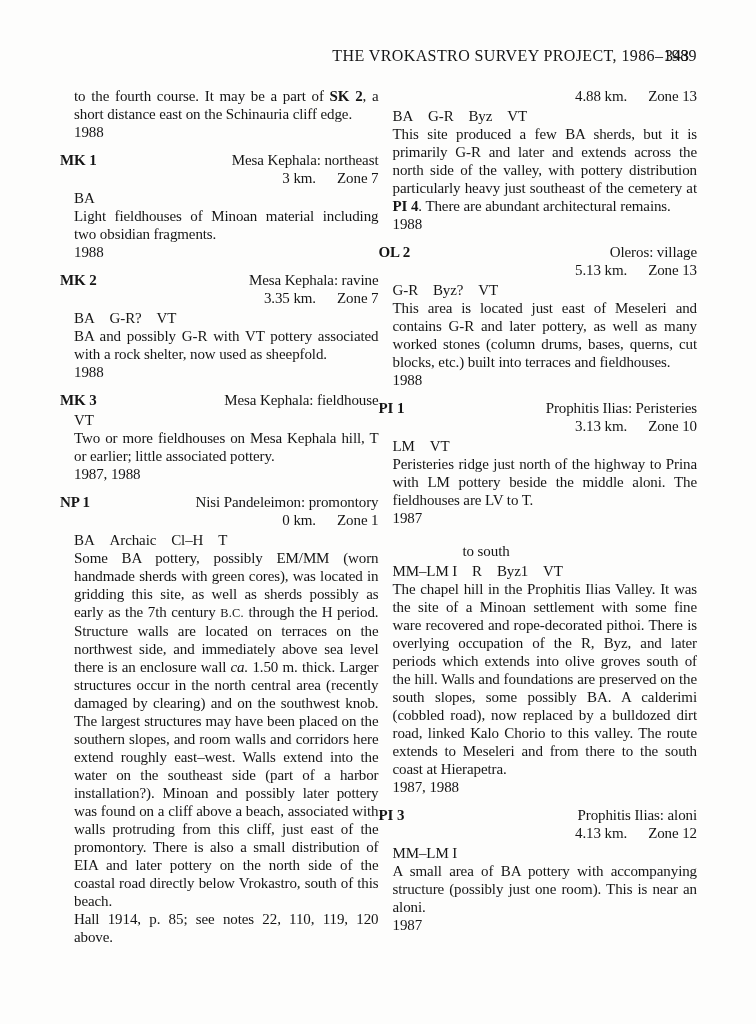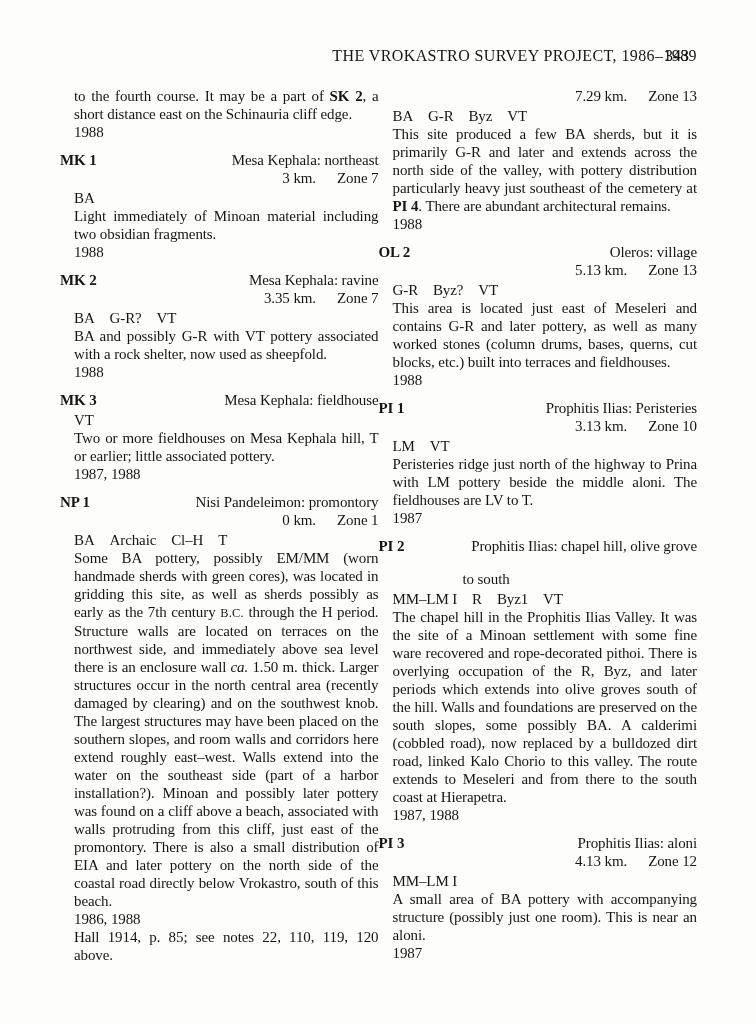--- a/index.html
+++ b/index.html
@@ -71,21 +71,21 @@
 
       <section class="entry">
         <div class="entry-head">
           <span class="code">MK 1</span>
           <span class="title">Mesa Kephala: northeast</span>
         </div>
         <div class="dist-line">
           <span>3 km.</span><span class="zone">Zone 7</span>
         </div>
         <div class="periods">BA</div>
-        <p class="desc">Light immediately of Minoan material including two obsidian fragments.</p>
+        <p class="desc">Light fieldhouses of Minoan material including two obsidian fragments.</p>
         <div class="years">1988</div>
       </section>
 
       <section class="entry">
         <div class="entry-head">
           <span class="code">MK 2</span>
           <span class="title">Mesa Kephala: ravine</span>
         </div>
         <div class="dist-line">
           <span>3.35 km.</span><span class="zone">Zone 7</span>
@@ -108,31 +108,30 @@
       <section class="entry">
         <div class="entry-head">
           <span class="code">NP 1</span>
           <span class="title">Nisi Pandeleimon: promontory</span>
         </div>
         <div class="dist-line">
           <span>0 km.</span><span class="zone">Zone 1</span>
         </div>
         <div class="periods">BA Archaic Cl–H T</div>
         <p class="desc"><span>Some BA pottery, possibly EM/MM (worn handmade sherds with green cores), was located in gridding this site, as well as sherds possibly as early as the 7th century </span><span class="sc">B.C.</span><span> through the H period. Structure walls are located on terraces on the northwest side, and immediately above sea level there is an enclosure wall </span><span class="it">ca.</span><span> 1.50 m. thick. Larger structures occur in the north central area (recently damaged by clearing) and on the southwest knob. The largest structures may have been placed on the southern slopes, and room walls and corridors here extend roughly east–west. Walls extend into the water on the southeast side (part of a harbor installation?). Minoan and possibly later pottery was found on a cliff above a beach, associated with walls protruding from this cliff, just east of the promontory. There is also a small distribution of EIA and later pottery on the north side of the coastal road directly below Vrokastro, south of this beach.</span></p>
-        <div class="years">1986, 1988</div>
         <p class="desc">Hall 1914, p. 85; see notes 22, 110, 119, 120 above.</p>
       </section>
 
     </div>
 
     <div class="column">
 
       <section class="entry" style="margin-top:0">
         <div class="dist-line">
-          <span>7.29 km.</span><span class="zone">Zone 13</span>
+          <span>4.88 km.</span><span class="zone">Zone 13</span>
         </div>
         <div class="periods">BA G-R Byz VT</div>
         <p class="desc"><span>This site produced a few BA sherds, but it is primarily G-R and later and extends across the north side of the valley, with pottery distribution particularly heavy just southeast of the cemetery at </span><b>PI 4</b><span>. There are abundant architectural remains.</span></p>
         <div class="years">1988</div>
       </section>
 
       <section class="entry">
         <div class="entry-head">
           <span class="code">OL 2</span>
           <span class="title">Oleros: village</span>
@@ -152,24 +151,20 @@
         </div>
         <div class="dist-line">
           <span>3.13 km.</span><span class="zone">Zone 10</span>
         </div>
         <div class="periods">LM VT</div>
         <p class="desc">Peristeries ridge just north of the highway to Prina with LM pottery beside the middle aloni. The fieldhouses are LV to T.</p>
         <div class="years">1987</div>
       </section>
 
       <section class="entry">
-        <div class="entry-head">
-          <span class="code">PI 2</span>
-          <span class="title">Prophitis Ilias: chapel hill, olive grove</span>
-        </div>
         <div class="title2">to south</div>
         <div class="periods">MM–LM I R Byz1 VT</div>
         <p class="desc">The chapel hill in the Prophitis Ilias Valley. It was the site of a Minoan settlement with some fine ware recovered and rope-decorated pithoi. There is overlying occupation of the R, Byz, and later periods which extends into olive groves south of the hill. Walls and foundations are preserved on the south slopes, some possibly BA. A calderimi (cobbled road), now replaced by a bulldozed dirt road, linked Kalo Chorio to this valley. The route extends to Meseleri and from there to the south coast at Hierapetra.</p>
         <div class="years">1987, 1988</div>
       </section>
 
       <section class="entry">
         <div class="entry-head">
           <span class="code">PI 3</span>
           <span class="title">Prophitis Ilias: aloni</span>

